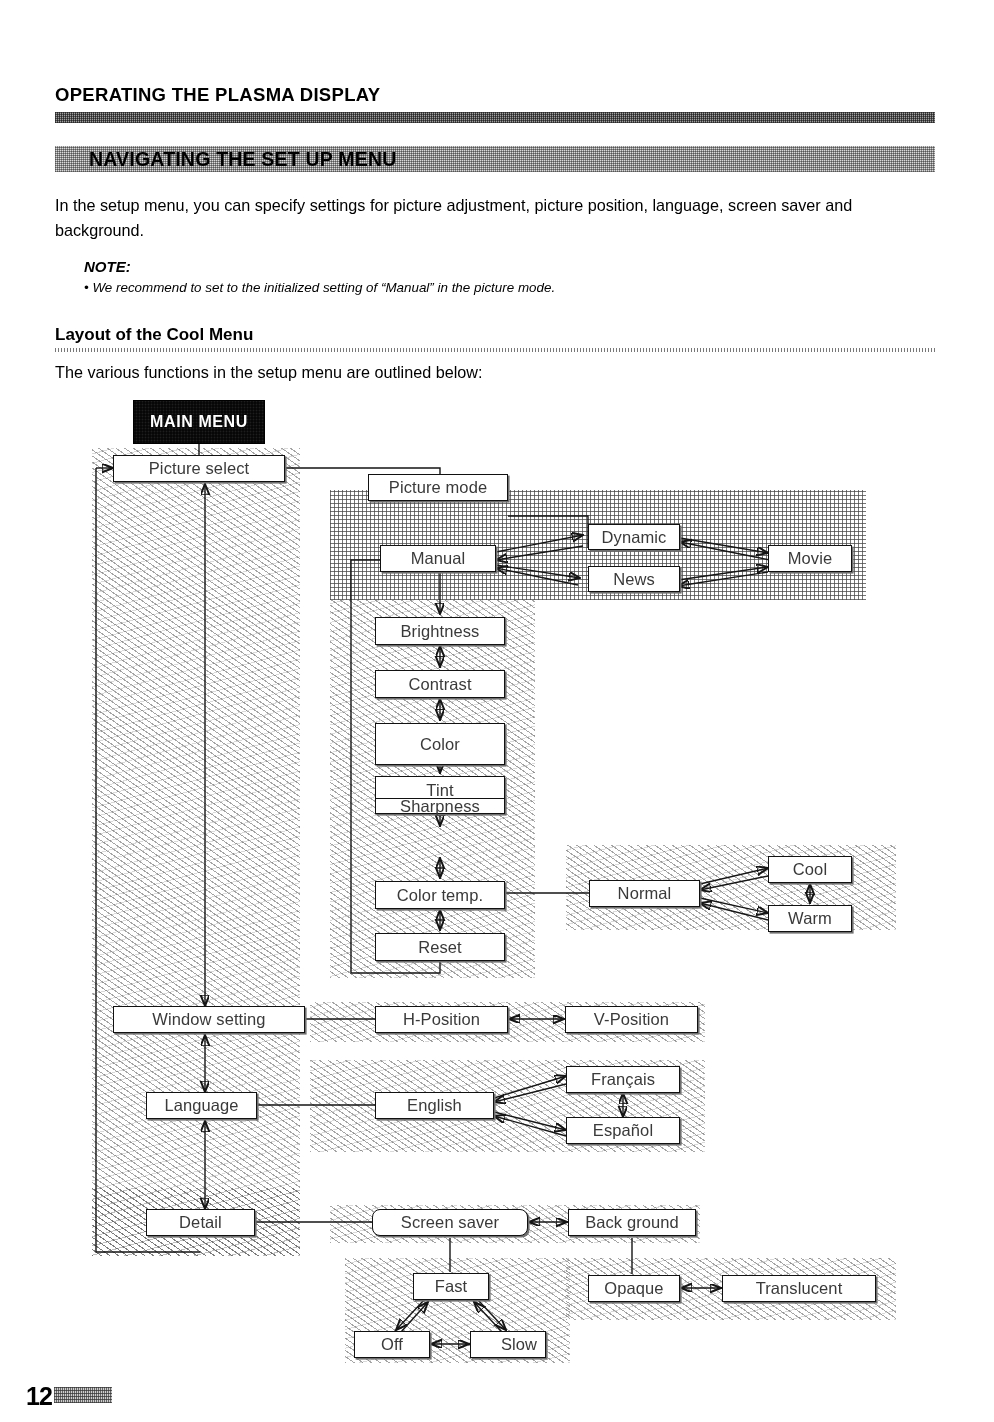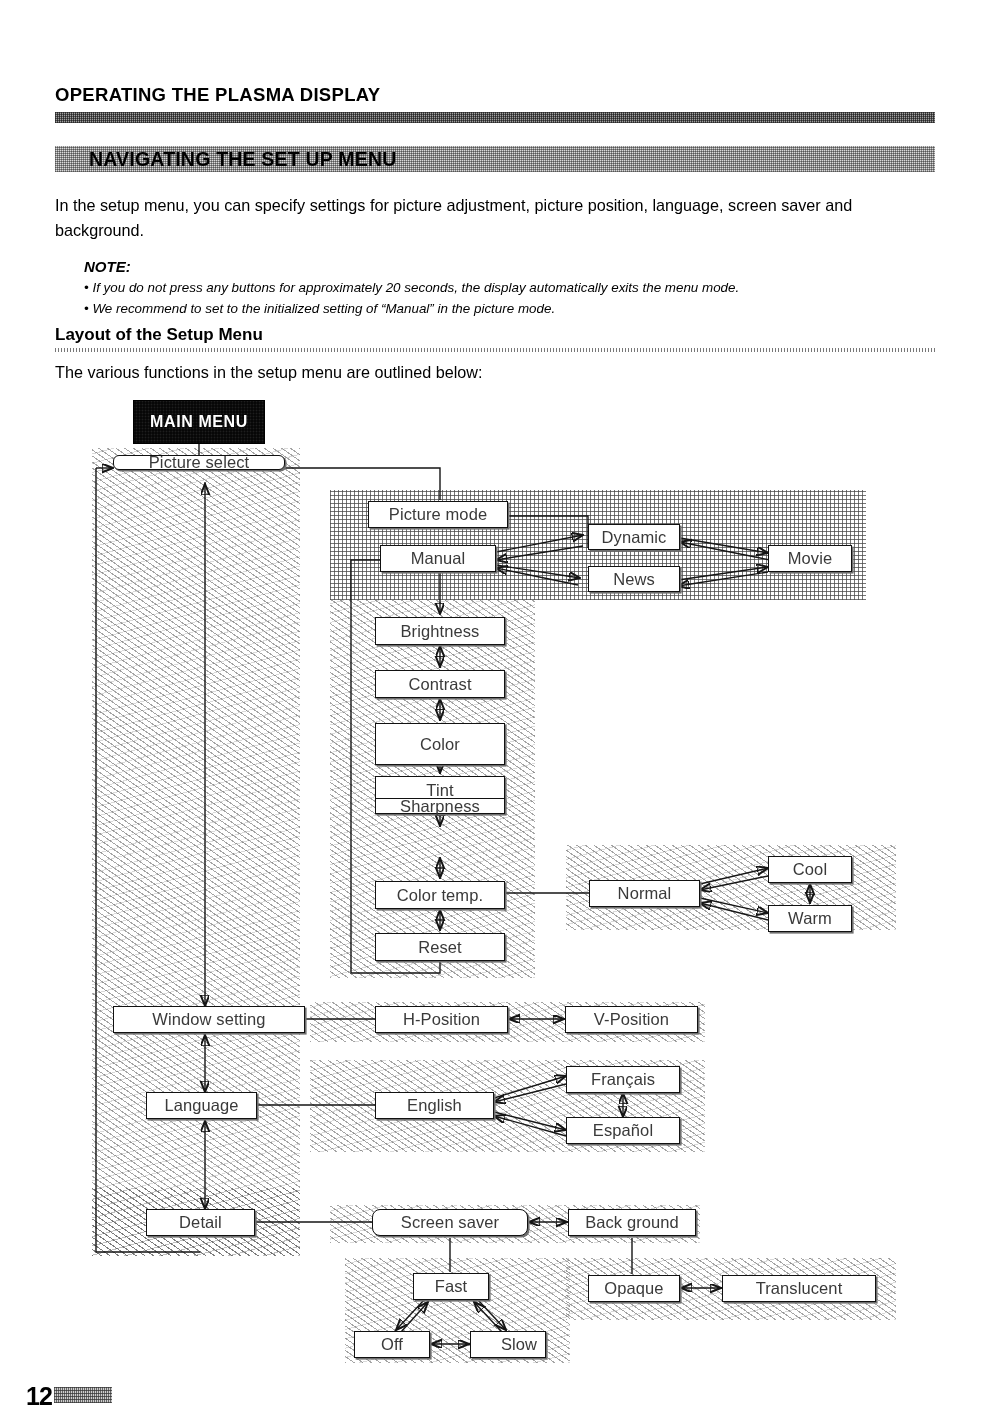--- a/index.html
+++ b/index.html
@@ -112,25 +112,24 @@
 <div class="page-head">OPERATING THE PLASMA DISPLAY</div>
 <div class="rule-dark"></div>
 
 <div class="section-band"></div>
 <div class="section-title">NAVIGATING THE SET UP MENU</div>
 
 <div class="body-text">In the setup menu, you can specify settings for picture adjustment, picture position, language, screen saver and background.</div>
 
 <div class="note-title">NOTE:</div>
 <div class="note-list">
-  <div>• If you do not press any buttons for approximately 20 seconds, the display automatically exits the menu mode.</div>
   <div>• We recommend to set to the initialized setting of “Manual” in the picture mode.</div>
 </div>
 
-<div class="sub-head">Layout of the Setup Menu</div>
+<div class="sub-head">Layout of the Cool Menu</div>
 <div class="sub-rule"></div>
 <div class="lead-text">The various functions in the setup menu are outlined below:</div>
 
 <div class="page-num">
   <span>12</span><span class="smudge"></span>
 </div>
 
 <div id="diagram">
 
   <div class="shade" style="left:92px;top:448px;width:208px;height:808px;"></div>
@@ -265,23 +264,23 @@
 
     <line x1="632" y1="1238" x2="632" y2="1274"></line>
 
     <line x1="680" y1="1288" x2="722" y2="1288"></line>
     <line x1="685" y1="1288" x2="681" y2="1288" marker-end="url(#ah)"></line>
     <line x1="717" y1="1288" x2="721" y2="1288" marker-end="url(#ah)"></line>
   </svg>
 
   <div class="node dark" style="left:133px;top:400px;width:132px;height:44px;">MAIN MENU</div>
 
-  <div class="node" style="left:113px;top:455px;width:172px;height:15px;border-radius:6px;">Picture select</div>
-
-  <div class="node" style="left:368px;top:501px;width:140px;height:27px;">Picture mode</div>
+  <div class="node" style="left:113px;top:455px;width:172px;height:27px;">Picture select</div>
+
+  <div class="node" style="left:368px;top:474px;width:140px;height:27px;">Picture mode</div>
   <div class="node" style="left:380px;top:545px;width:116px;height:27px;">Manual</div>
   <div class="node" style="left:588px;top:524px;width:92px;height:26px;">Dynamic</div>
   <div class="node" style="left:588px;top:566px;width:92px;height:26px;">News</div>
   <div class="node" style="left:768px;top:545px;width:84px;height:27px;">Movie</div>
 
   <div class="node" style="left:375px;top:617px;width:130px;height:28px;">Brightness</div>
   <div class="node" style="left:375px;top:670px;width:130px;height:28px;">Contrast</div>
   <div class="node" style="left:375px;top:723px;width:130px;height:42px;">Color</div>
   <div class="node" style="left:375px;top:776px;width:130px;height:28px;">Tint</div>
   <div class="node" style="left:375px;top:798px;width:130px;height:16px;">Sharpness</div>

